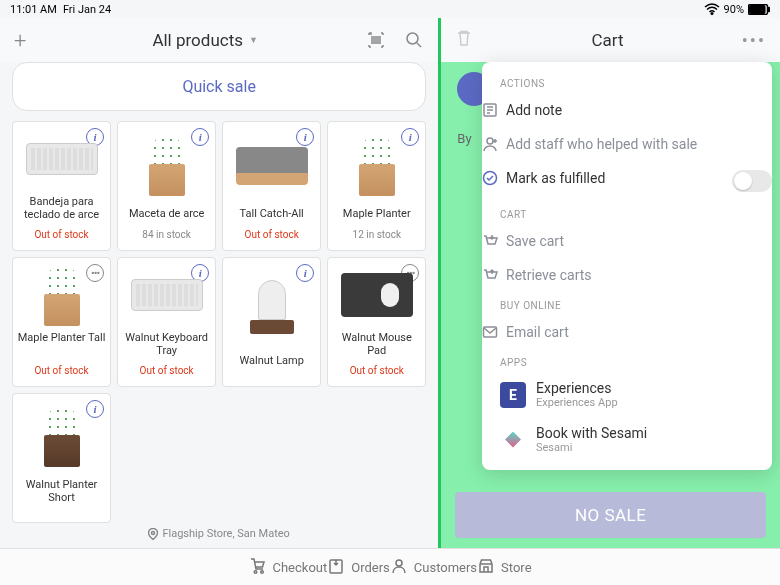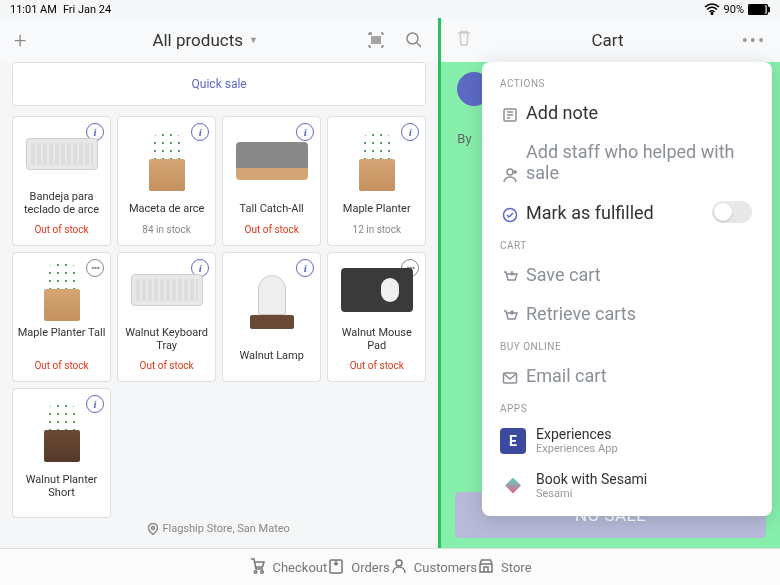--- a/index.html
+++ b/index.html
@@ -10,21 +10,21 @@
 .main{display:flex;height:530px}
 .left-pane{width:462px;display:flex;flex-direction:column;background:#f5f6f7}
 .right-pane{width:360px;background:#86efac;border-left:3px solid #22c55e;position:relative}
 .toolbar{height:44px;display:flex;align-items:center;padding:0 14px;background:#f8f9fa}
 .toolbar-left{width:30px}
 .toolbar-center{flex:1;text-align:center;font-size:17px;color:#333;display:flex;align-items:center;justify-content:center;gap:6px}
 .toolbar-right{display:flex;gap:18px;align-items:center}
 .plus{font-size:22px;color:#888;font-weight:300}
 .tri{font-size:9px;color:#999}
 .product-scroll{flex:1;padding:0 12px;overflow:hidden}
-.quick-sale{background:#fff;border:1px solid #e0e0e0;border-radius:4px;text-align:center;padding:14px;color:#5c6ac4;font-size:12px;margin-bottom:10px}
+.quick-sale{background:#fff;border:1px solid #e0e0e0;border-radius:15px;text-align:center;padding:14px;color:#5c6ac4;font-size:16px;margin-bottom:10px}
 .grid{display:grid;grid-template-columns:repeat(4,1fr);gap:6px}
 .card{background:#fff;border:1px solid #e0e0e0;border-radius:4px;padding:4px 4px 10px;text-align:center;position:relative;height:130px;display:flex;flex-direction:column}
 .card-badge{position:absolute;top:6px;right:6px;width:18px;height:18px;border:1.5px solid #5c6ac4;border-radius:50%;color:#5c6ac4;font-size:11px;display:flex;align-items:center;justify-content:center;font-style:italic;font-family:Georgia,serif;font-weight:bold}
 .card-badge.dots{border-color:#888;color:#888;font-style:normal;font-family:inherit;font-weight:normal;letter-spacing:-1px}
 .card-img{flex:1;display:flex;align-items:center;justify-content:center}
 .card-name{font-size:11px;color:#333;line-height:1.2;margin-top:2px;min-height:14px}
 .card-name.two{min-height:26px}
 .card-stock{font-size:10px;margin-top:8px}
 .out{color:#de3618}
 .in{color:#888}
@@ -34,21 +34,21 @@
 .trash{color:#bbb}
 .dots3{color:#999;font-size:18px;letter-spacing:2px}
 .cart-body{padding:10px 16px}
 .by{font-size:13px;color:#666}
 .nosale{position:absolute;bottom:10px;left:14px;right:14px;height:46px;background:#b7bad9;color:#fff;border-radius:4px;display:flex;align-items:center;justify-content:center;font-size:17px;letter-spacing:0.5px}
 .bottom-nav{height:37px;border-top:1px solid #e0e0e0;display:flex;align-items:center;justify-content:center;background:#fbfbfb}
 .nav-item{display:flex;align-items:center;gap:6px;font-size:13px;color:#777}
 .dropdown{position:absolute;top:44px;right:8px;width:290px;background:#fff;border-radius:8px;box-shadow:0 4px 20px rgba(0,0,0,0.15);padding:8px 0;z-index:10}
 .dropdown::before{content:"";position:absolute;top:-7px;right:14px;border:7px solid transparent;border-bottom-color:#fff}
 .dd-section{font-size:10px;color:#999;letter-spacing:0.5px;padding:8px 18px 4px}
-.dd-item{display:flex;align-items:flex-end;padding:9px 20px;font-size:18px;color:#333}
+.dd-item{display:flex;align-items:flex-start;padding:9px 0;font-size:14px;color:#333}
 .dd-item.muted{color:#8a8f98}
 .dd-icon{width:24px;color:#8a8f98;display:flex;align-items:center}
 .dd-text{flex:1}
 .toggle{width:40px;height:22px;background:#e8e8e8;border-radius:11px;position:relative}
 .toggle::after{content:"";position:absolute;top:2px;left:2px;width:18px;height:18px;background:#fff;border-radius:50%;box-shadow:0 1px 2px rgba(0,0,0,0.2)}
 .app-item{display:flex;align-items:center;padding:8px 18px;gap:10px}
 .app-icon{width:26px;height:26px;border-radius:4px;display:flex;align-items:center;justify-content:center;font-size:14px;color:#fff;font-weight:bold}
 .app-info{display:flex;flex-direction:column}
 .app-name{font-size:14px;color:#333}
 .app-sub{font-size:11px;color:#999}

